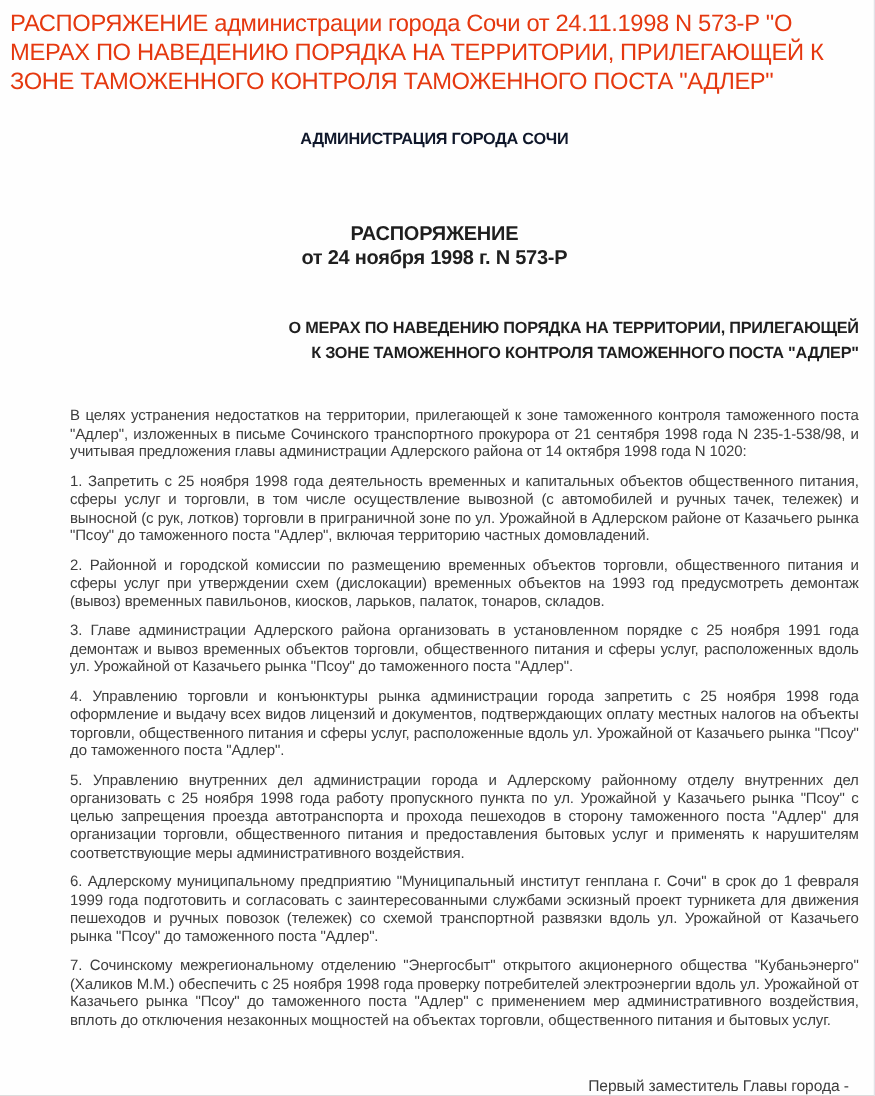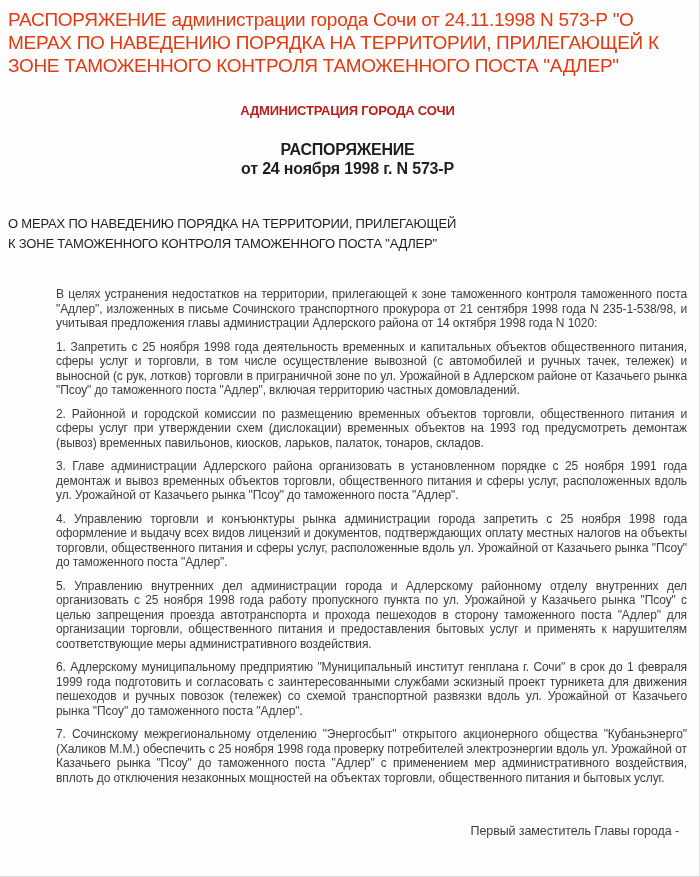--- a/index.html
+++ b/index.html
@@ -21,37 +21,37 @@
     font-size: 19px;
     font-weight: normal;
     line-height: 23px;
     letter-spacing: -0.3px;
     margin-bottom: 26px;
   }
   .org-name {
     text-align: center;
     font-size: 13px;
     font-weight: bold;
-    color: #b91c1c;
+    color: #0f172a;
     letter-spacing: -0.2px;
-    margin-bottom: 22px;
+    margin-bottom: 60px;
   }
   .doc-type-block {
     text-align: center;
     font-size: 16px;
     font-weight: bold;
     color: #1f1f1f;
     letter-spacing: -0.2px;
     line-height: 19px;
     margin-bottom: 36px;
   }
   .subject {
-    text-align: left;
+    text-align: right;
     font-size: 13px;
-    font-weight: normal;
+    font-weight: bold;
     color: #1f1f1f;
     letter-spacing: -0.2px;
     line-height: 20px;
     margin-bottom: 33px;
   }
   .body-text p {
     font-size: 12px;
     line-height: 14.5px;
     letter-spacing: -0.1px;
     color: #3d3d3d;

